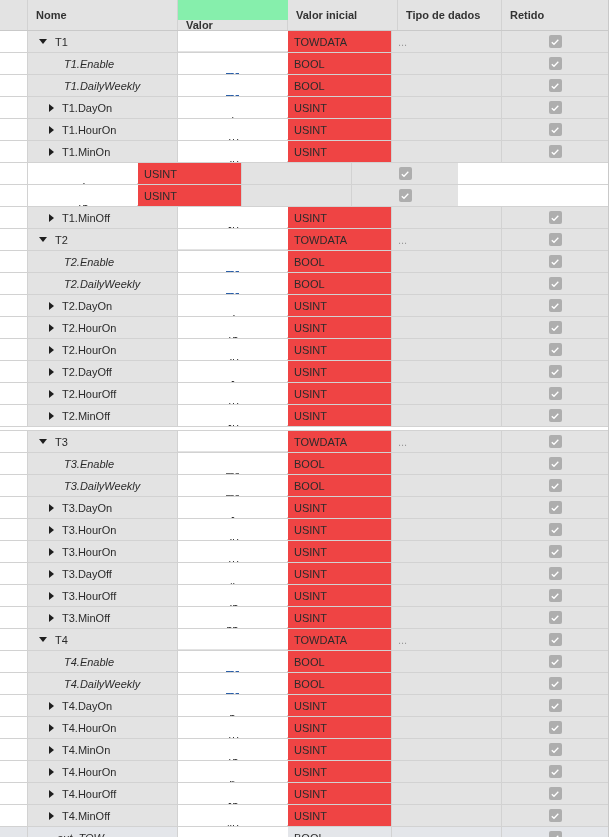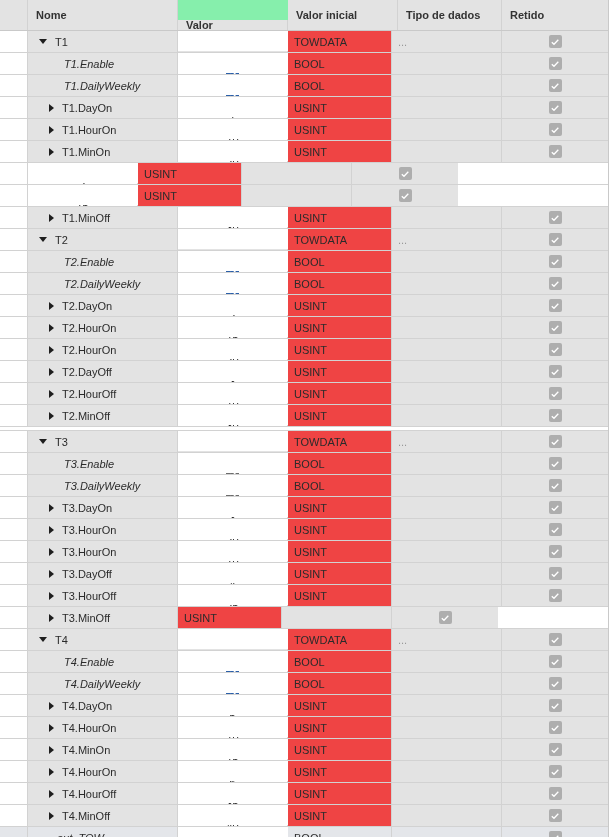--- a/index.html
+++ b/index.html
@@ -543,20 +543,23 @@
             </svg>
           </span>
         </div>
       </div>
       <div class="row ">
         <div class="cell c0"></div>
         <div class="cell c1">
           <span class="tri right"></span>
           <span>T3.MinOff</span>
         </div>
+        <div class="cell c2">
+          <span>55</span>
+        </div>
         <div class="cell c3">USINT</div>
         <div class="cell c4"></div>
         <div class="cell c5">
           <span class="chk grey">
             <svg viewBox="0 0 10 10">
               <path d="M1.8 5.2 L4 7.3 L8.3 2.8" fill="none" stroke="#fff" stroke-width="1.3"></path>
             </svg>
           </span>
         </div>
       </div>

